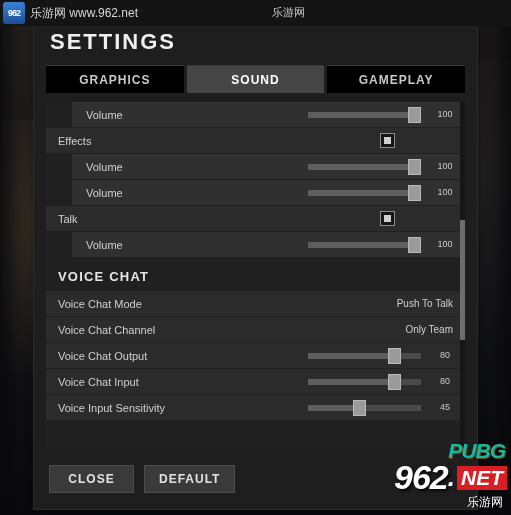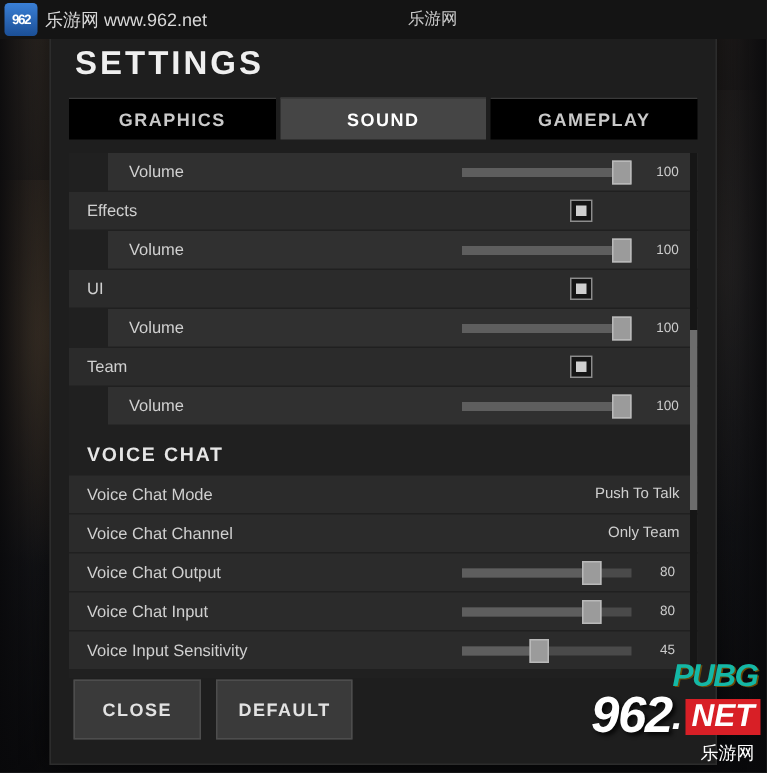--- a/index.html
+++ b/index.html
@@ -224,21 +224,21 @@
 
   
   .btn-row {
     position: absolute;
     left: 0; bottom: 16px;
     width: 445px;
     display: flex;
     padding-left: 15px;
   }
   .btn {
-    height: 40px;
+    height: 28px;
     min-width: 85px;
     padding: 0 14px;
     margin-right: 10px;
     background: #3a3a3a;
     border: 1px solid #4d4d4d;
     color: #e2e2e2;
     font-size: 12px;
     font-weight: bold;
     letter-spacing: 1px;
     display: flex; align-items: center; justify-content: center;
@@ -341,37 +341,33 @@
         <div class="row sub">
           <span class="row-label">Volume</span>
           <div class="slider">
             <div class="track"></div>
             <div class="fill" style="width:100px"></div>
             <div class="knob" style="left:100px"></div>
           </div>
           <div class="slider-num">100</div>
         </div>
 
-        <div class="row">
-          <span class="row-label">UI</span>
-          <div class="checkbox checked"></div>
-        </div>
 
         <div class="row sub">
           <span class="row-label">Volume</span>
           <div class="slider">
             <div class="track"></div>
             <div class="fill" style="width:100px"></div>
             <div class="knob" style="left:100px"></div>
           </div>
           <div class="slider-num">100</div>
         </div>
 
         <div class="row">
-          <span class="row-label">Team</span>
+          <span class="row-label">Talk</span>
           <div class="checkbox checked"></div>
         </div>
 
         <div class="row sub">
           <span class="row-label">Volume</span>
           <div class="slider">
             <div class="track"></div>
             <div class="fill" style="width:100px"></div>
             <div class="knob" style="left:100px"></div>
           </div>

